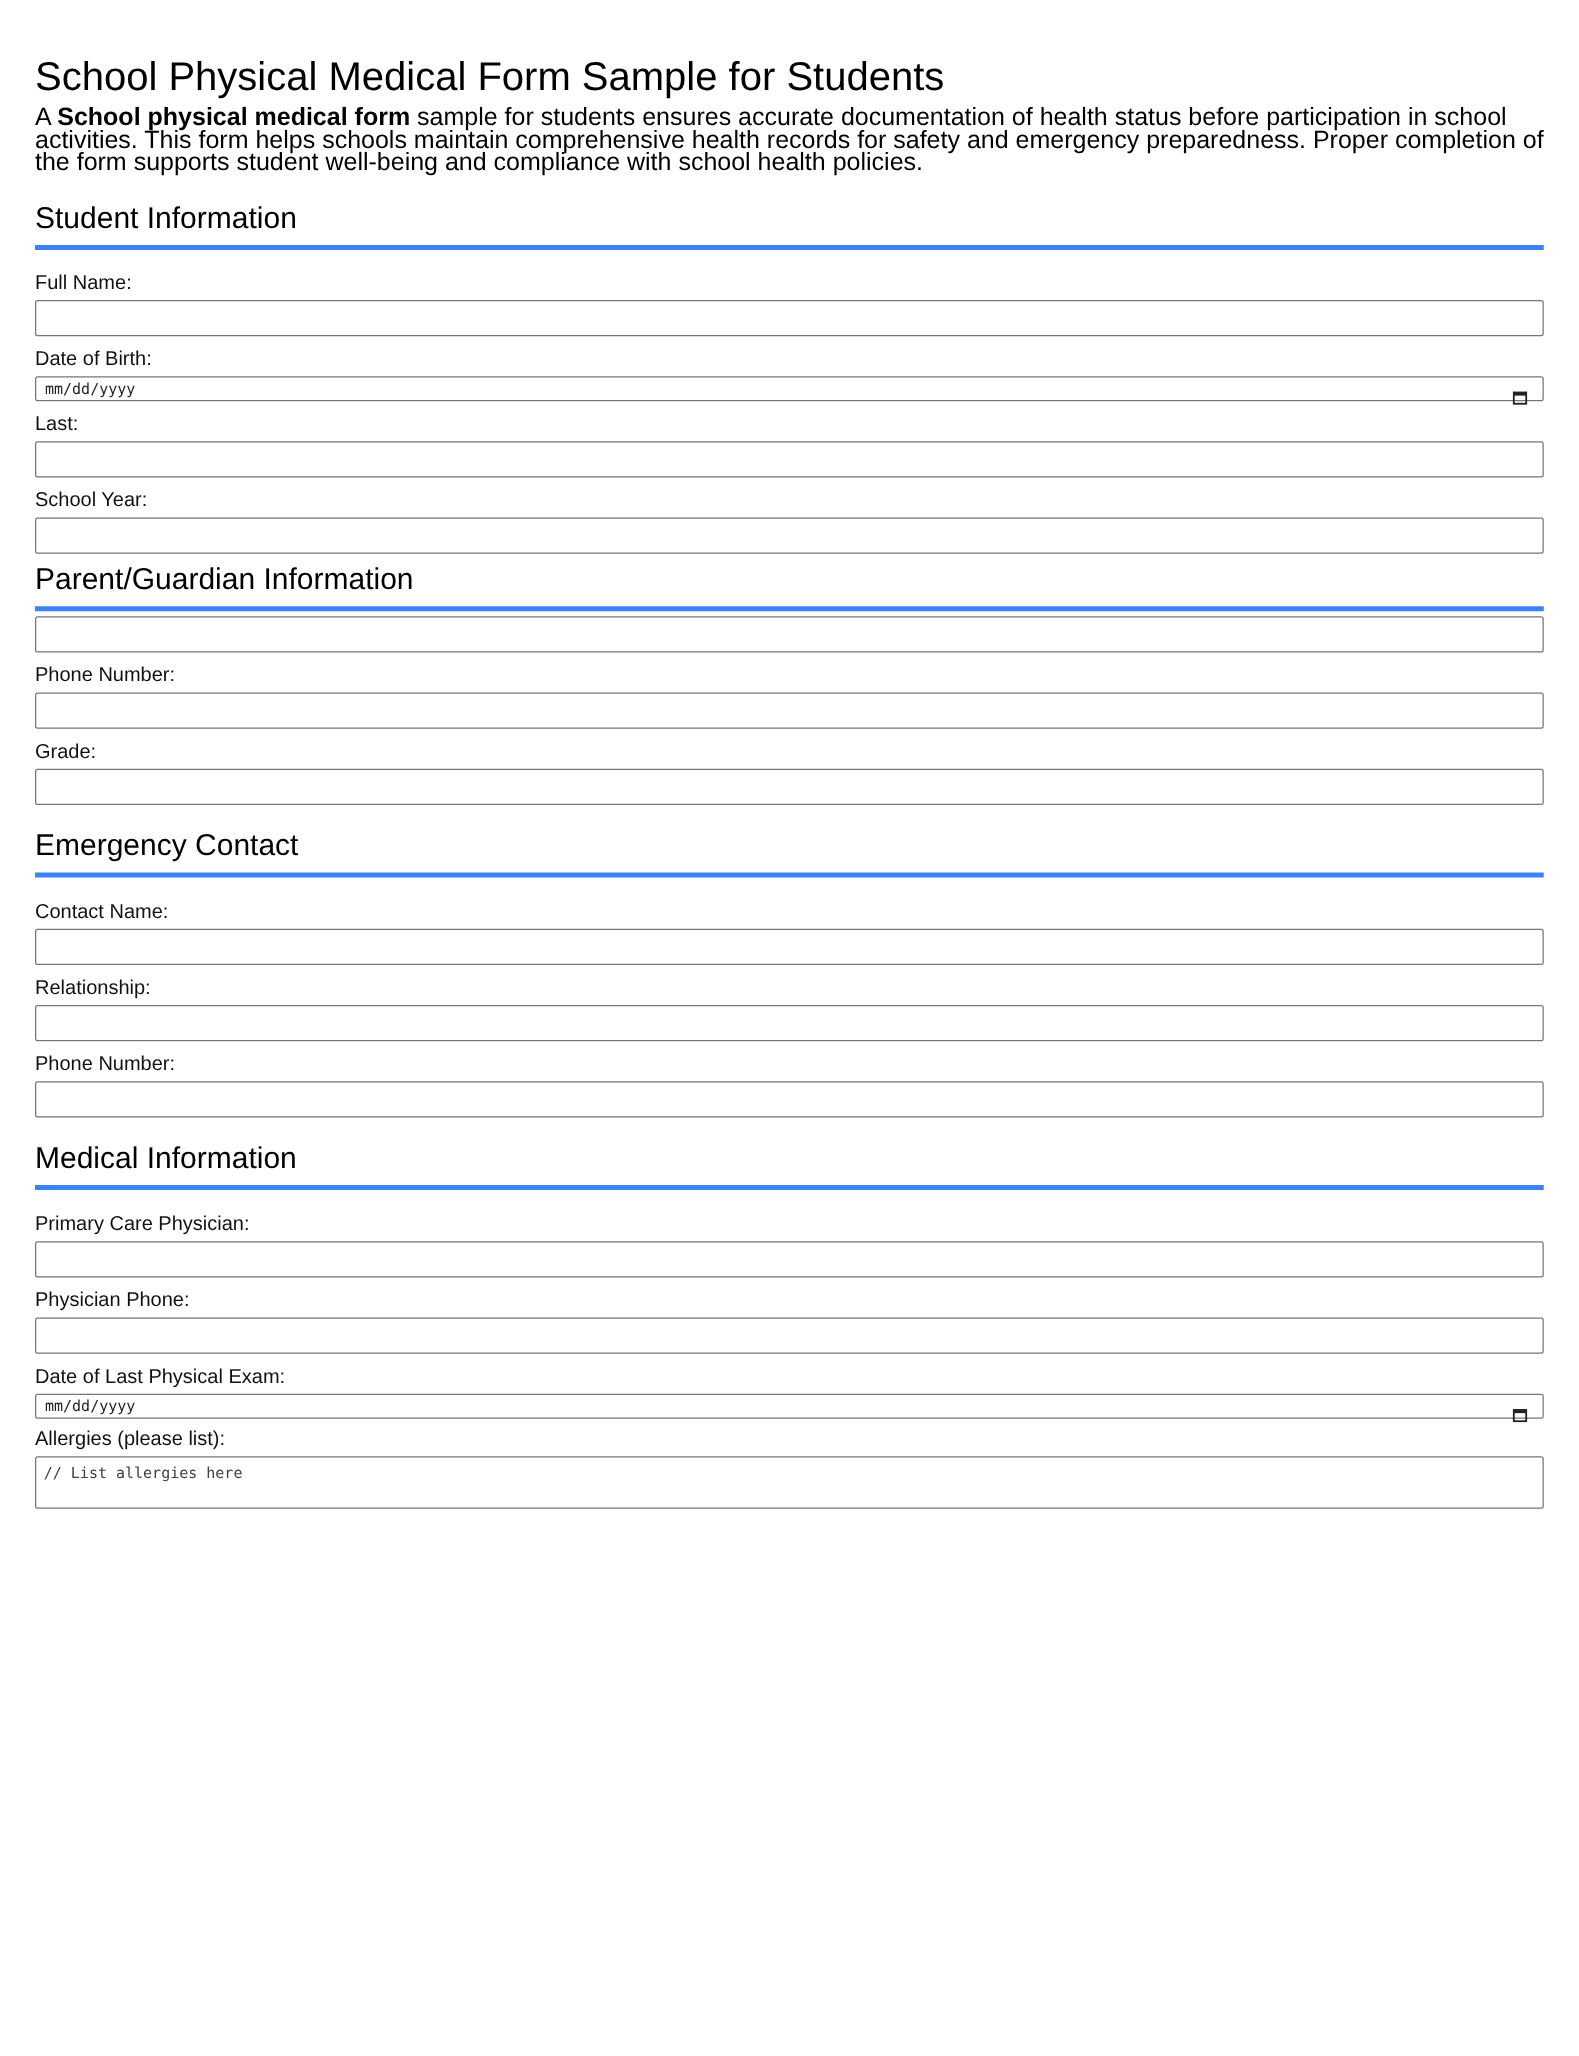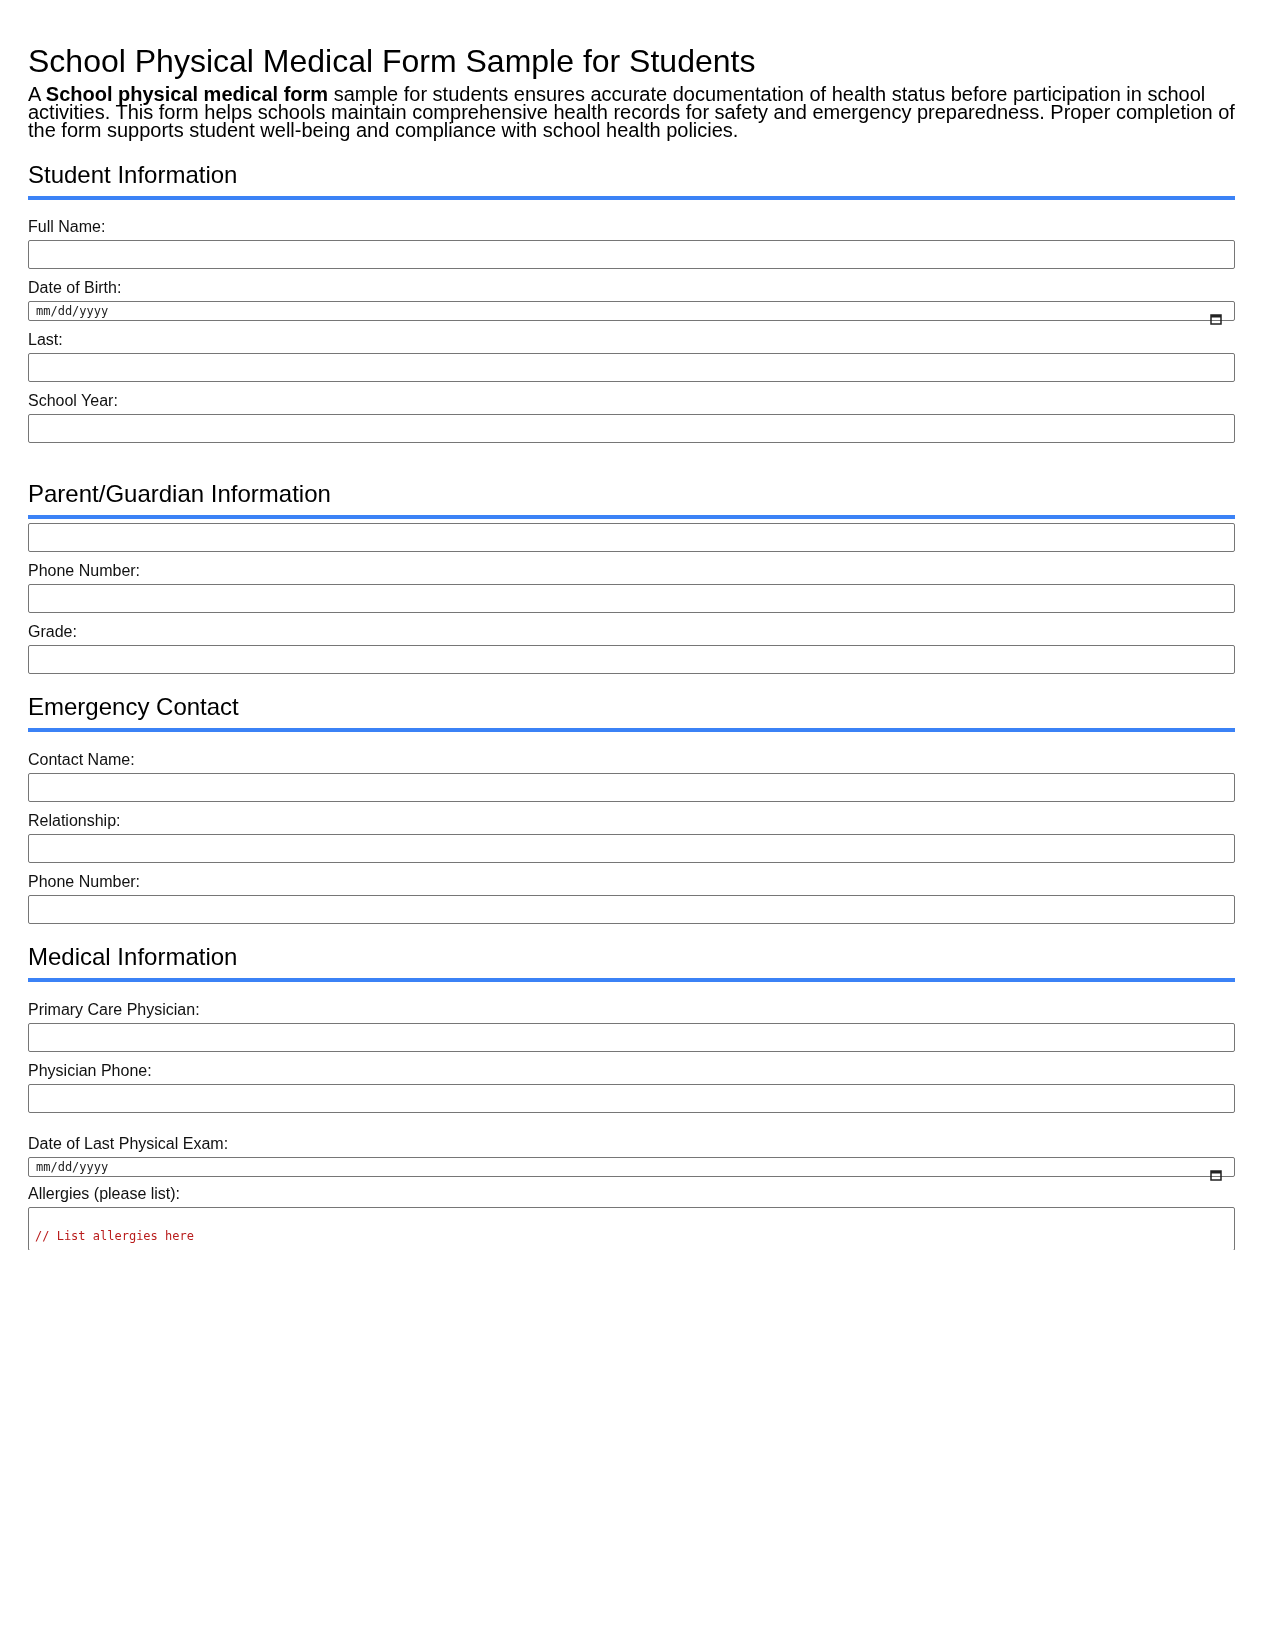--- a/index.html
+++ b/index.html
@@ -80,24 +80,24 @@
       width: 12px;
       height: 12px;
     }
     .textarea {
       position: relative;
       width: 100%;
       height: 42px;
       border: 1px solid #767676;
       border-radius: 2px;
       background: #ffffff;
-      padding: 21px 6px;
+      padding: 5px 6px;
       font-family: "DejaVu Sans Mono", monospace;
       font-size: 12px;
-      color: #b91c1c;
+      color: #404040;
     }
   </style>
 </head>
 <body>
 
 <div class="page">
 
   <h1>School Physical Medical Form Sample for Students</h1>
 
   <p class="intro"><span>A </span><b>School physical medical form</b><span> sample for students ensures accurate documentation of health status before participation in school activities. This form helps schools maintain comprehensive health records for safety and emergency preparedness. Proper completion of the form supports student well-being and compliance with school health policies.</span></p>
@@ -119,21 +119,21 @@
       </span>
     </div>
 
     <label class="field-label" style="margin-top:10px;">Last:</label>
     <input class="text-input" type="text" style="margin-top: 4px;" value="">
 
     <label class="field-label" style="margin-top:10px;">School Year:</label>
     <input class="text-input" type="text" style="margin-top: 4px;" value="">
   </div>
 
-  <div style="margin-top:37px;">
+  <div style="margin-top:7px;">
     <h2 class="section-title">Parent/Guardian Information</h2>
 
     <input class="text-input" type="text" style="margin-top: 4px;" value="">
 
     <label class="field-label" style="margin-top:10px;">Phone Number:</label>
     <input class="text-input" type="text" style="margin-top: 4px;" value="">
 
     <label class="field-label" style="margin-top:10px;">Grade:</label>
     <input class="text-input" type="text" style="margin-top: 4px;" value="">
   </div>
@@ -153,21 +153,21 @@
 
   <div style="margin-top:19px;">
     <h2 class="section-title">Medical Information</h2>
 
     <label class="field-label" style="margin-top:19px;">Primary Care Physician:</label>
     <input class="text-input" type="text" style="margin-top: 4px;" value="">
 
     <label class="field-label" style="margin-top:10px;">Physician Phone:</label>
     <input class="text-input" type="text" style="margin-top: 4px;" value="">
 
-    <label class="field-label" style="margin-top:22px;">Date of Last Physical Exam:</label>
+    <label class="field-label" style="margin-top:10px;">Date of Last Physical Exam:</label>
     <div class="date-input" style="margin-top:4px;">
       <span class="date-placeholder">mm/dd/yyyy</span>
       <span class="calendar-icon">
         <svg width="12" height="12" viewBox="0 0 12 12">
             <rect x="1" y="2" width="10" height="9" fill="none" stroke="#222" stroke-width="1.5"></rect>
             <rect x="1" y="2" width="10" height="2.5" fill="#222"></rect>
           </svg>
       </span>
     </div>
 

